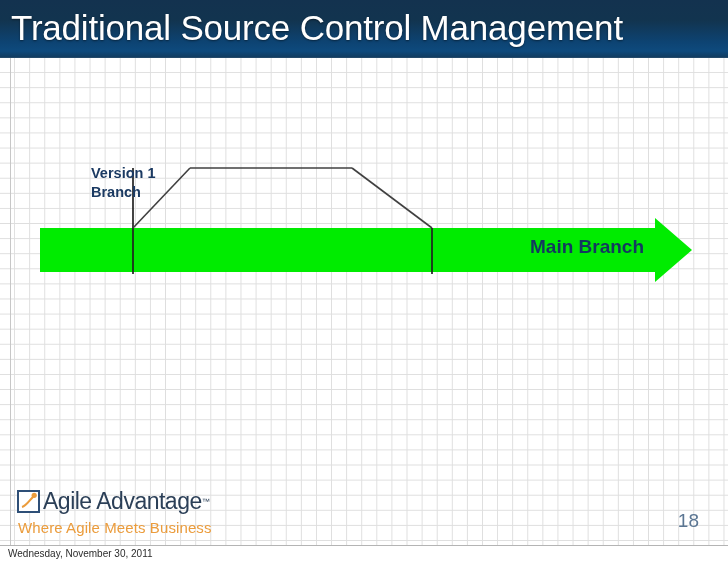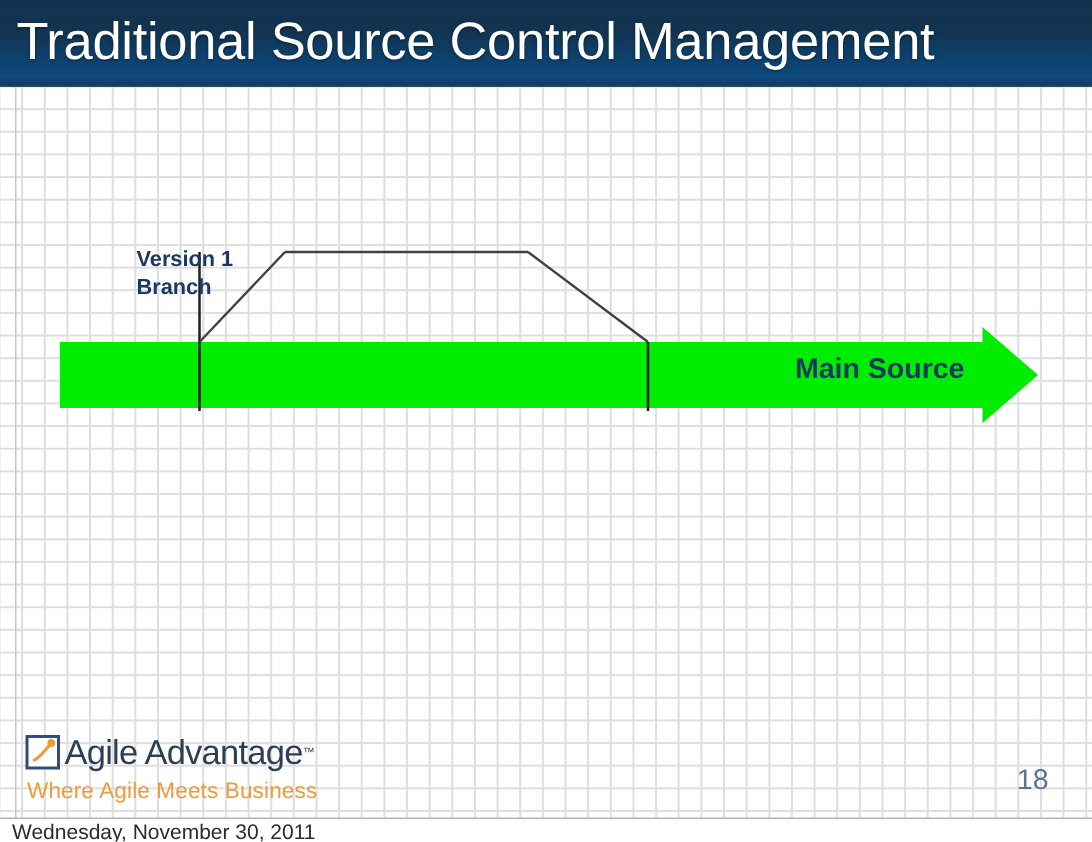--- a/index.html
+++ b/index.html
@@ -149,21 +149,21 @@
   .footer-rule{
     position:absolute;
     left:0; top:545px;
     width:728px; height:1px;
     background:#b4b4b4;
   }
   .footer-date{
     position:absolute;
     left:8px; top:548px;
     color:#2b2b2b;
-    font-size:14px;
+    font-size:10px;
     line-height:12px;
     font-family:"Liberation Sans", sans-serif;
     white-space:nowrap;
   }
 </style>
 </head>
 <body>
 
 <div class="slide">
 
@@ -191,21 +191,21 @@
 
       <line x1="432" y1="170" x2="432" y2="216" stroke="#222222" stroke-width="1.7"></line>
     </svg>
   </div>
 
   <div class="lbl lbl-v1">Version 1
 Branch</div>
 
 
 
-  <div class="lbl-main">Main Source</div>
+  <div class="lbl-main">Main Branch</div>
 
   <div class="page-num">18</div>
 
   <div class="logo">
     <div class="logo-row1">
       <span class="logo-mark">
         <svg width="19" height="19" viewBox="0 0 19 19">
           <path d="M3,15 C7,14 10,9 14.5,4.2" fill="none" stroke="#eb9c3c" stroke-width="2.1"></path>
           <circle cx="15.2" cy="3.3" r="2.6" fill="#eb9c3c"></circle>
         </svg>

